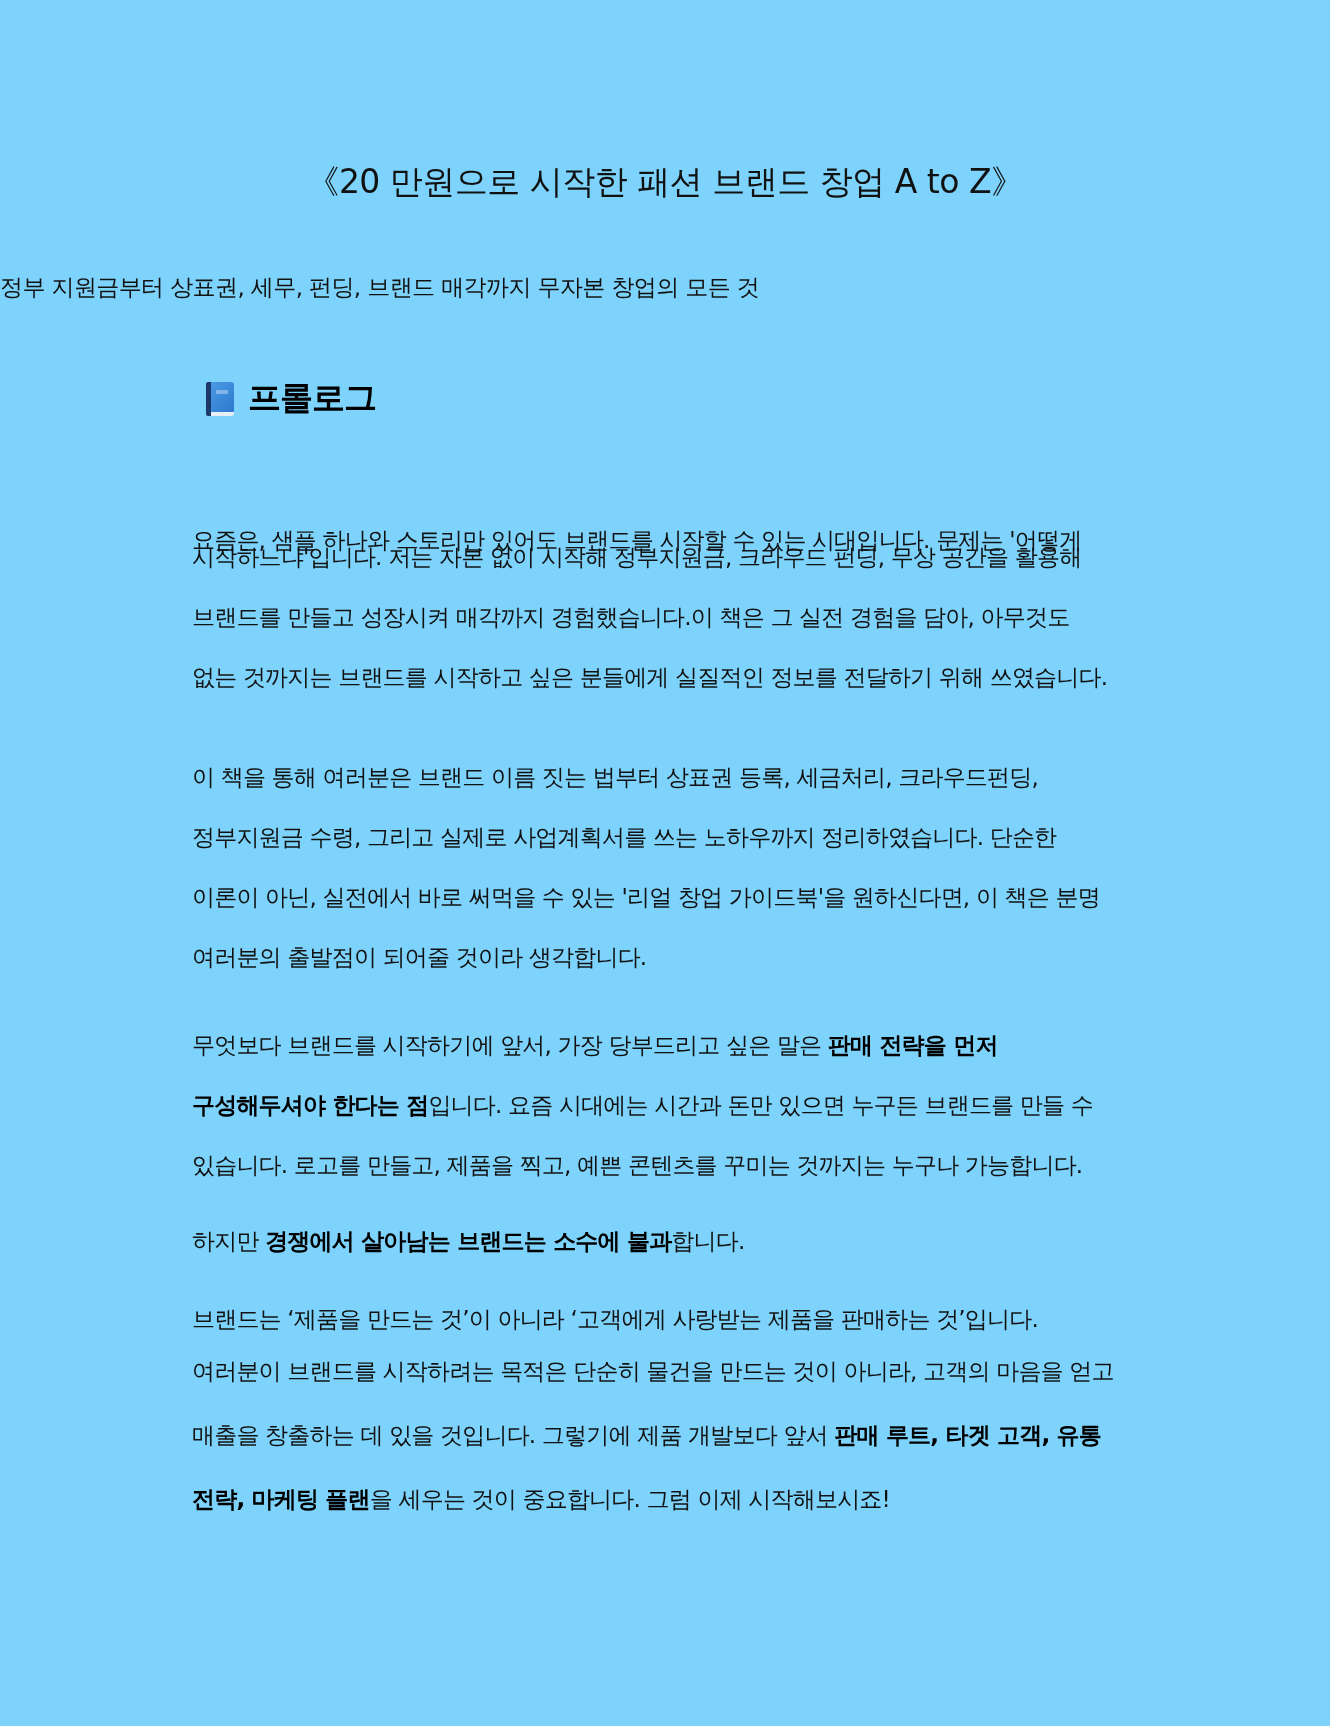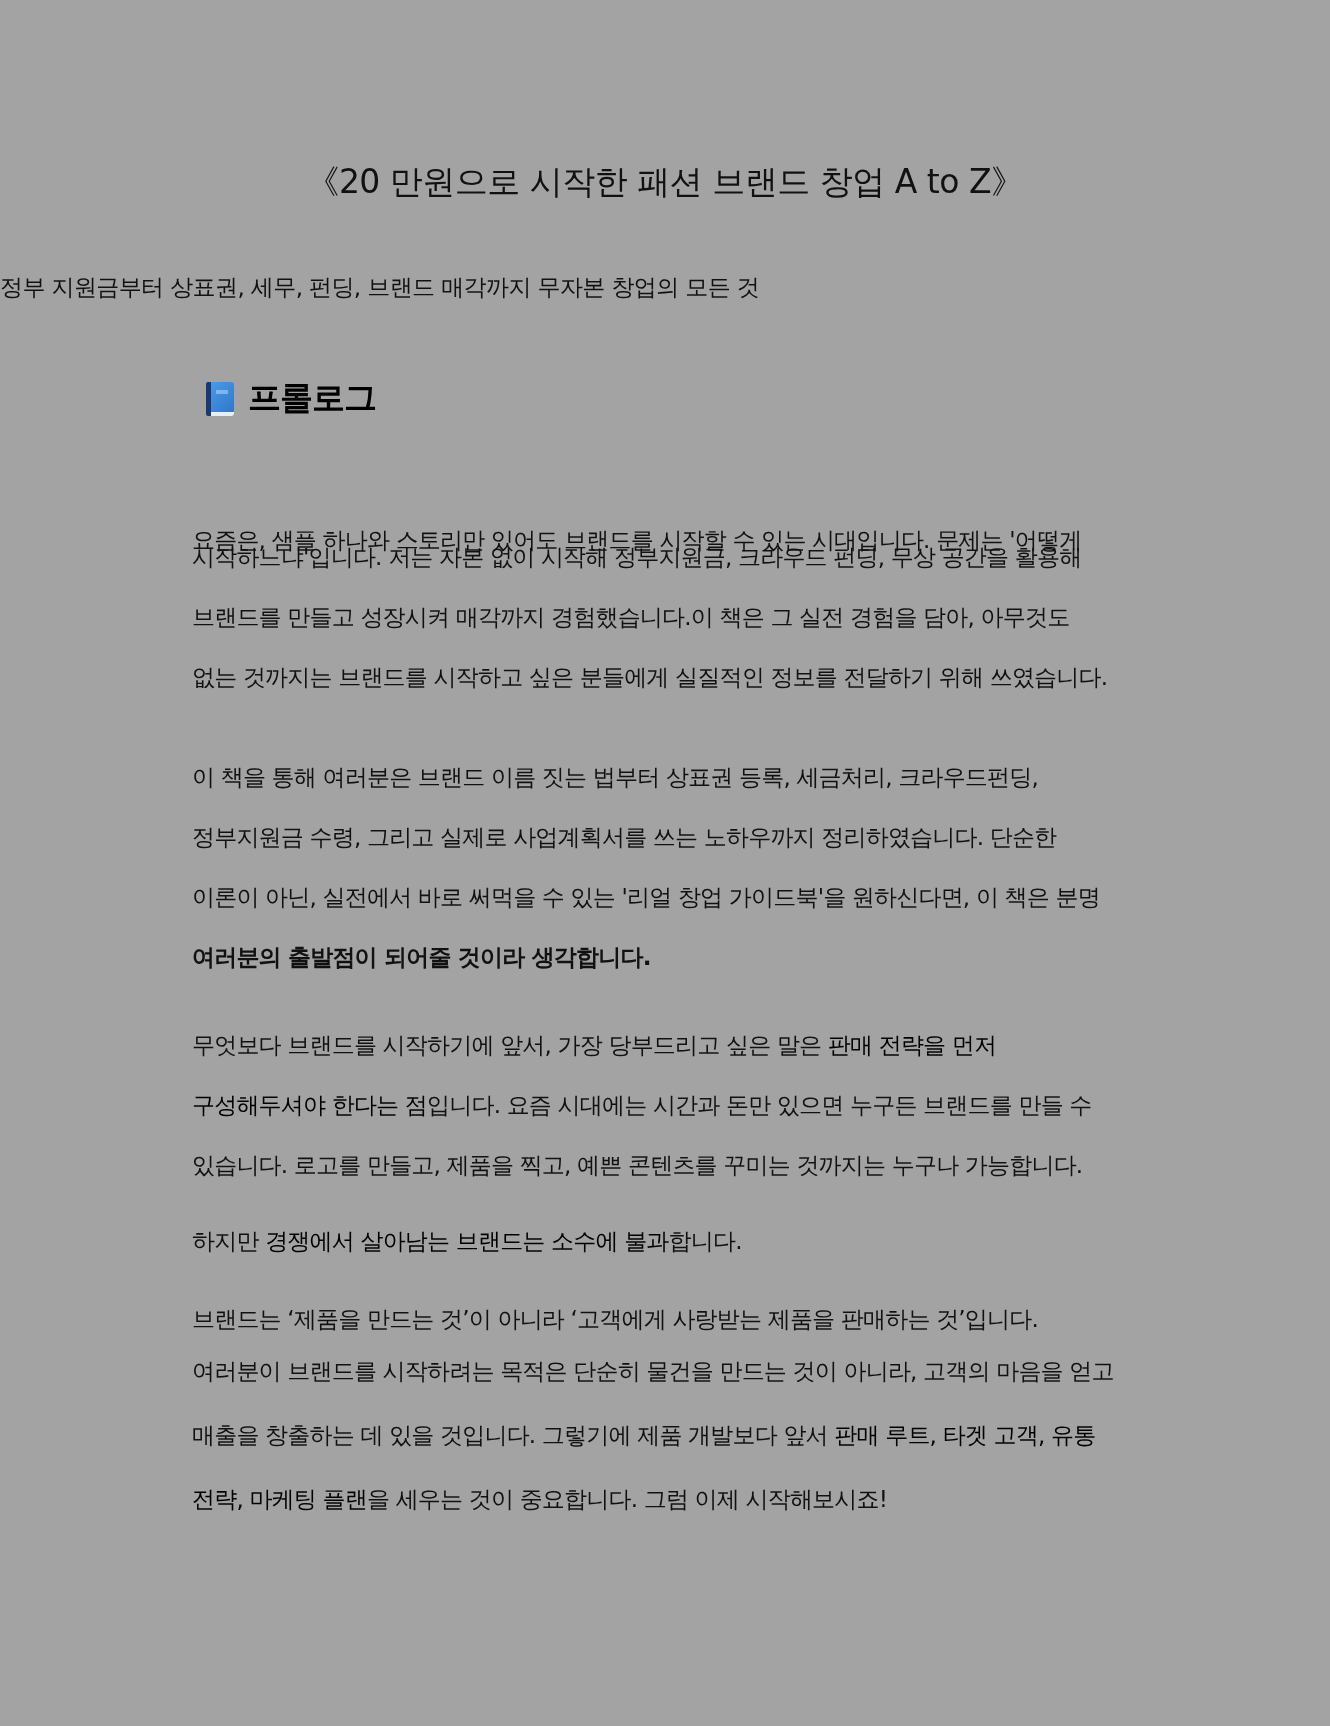--- a/index.html
+++ b/index.html
@@ -13,21 +13,21 @@
     position: relative;
     overflow: hidden;
     font-family: "DejaVu Sans", "Liberation Sans", sans-serif;
     color: #111111;
   }
   .page {
     position: absolute;
     left: 0; top: 0;
     width: 1330px;
     height: 1726px;
-    background: #a3a3a3;
+    background: #7dd3fc;
   }
   .title {
     position: absolute;
     left: 0; right: 0;
     top: 160px;
     text-align: center;
     font-size: 33px;
     font-weight: normal;
     letter-spacing: -0.5px;
     color: #111;
@@ -99,21 +99,21 @@
     color: #111;
   }
   .line {
     position: absolute;
     left: 0;
     white-space: nowrap;
     height: 30px;
     line-height: 30px;
   }
   .line b {
-    font-weight: normal;
+    font-weight: bold;
     color: #000;
   }
 </style>
 </head>
 <body>
 
 <div class="page">
 
   <h1 class="title">《20 만원으로 시작한 패션 브랜드 창업 A to Z》</h1>
 
@@ -132,21 +132,21 @@
   <div class="body-text" id="para-0" style="top:482px;">
       <div class="line" style="top: 0px; margin-top: 43px;"><span>요즘은, 샘플 하나와 스토리만 있어도 브랜드를 시작할 수 있는 시대입니다. 문제는 '어떻게</span></div>
       <div class="line" style="top: 60px;"><span>시작하느냐'입니다. 저는 자본 없이 시작해 정부지원금, 크라우드 펀딩, 무상 공간을 활용해</span></div>
       <div class="line" style="top: 120px;"><span>브랜드를 만들고 성장시켜 매각까지 경험했습니다.이 책은 그 실전 경험을 담아, 아무것도</span></div>
       <div class="line" style="top: 180px;"><span>없는 것까지는 브랜드를 시작하고 싶은 분들에게 실질적인 정보를 전달하기 위해 쓰였습니다.</span></div>
     </div>
   <div class="body-text" id="para-1" style="top:762px;">
       <div class="line" style="top: 0px;"><span>이 책을 통해 여러분은 브랜드 이름 짓는 법부터 상표권 등록, 세금처리, 크라우드펀딩,</span></div>
       <div class="line" style="top: 60px;"><span>정부지원금 수령, 그리고 실제로 사업계획서를 쓰는 노하우까지 정리하였습니다. 단순한</span></div>
       <div class="line" style="top: 120px;"><span>이론이 아닌, 실전에서 바로 써먹을 수 있는 '리얼 창업 가이드북'을 원하신다면, 이 책은 분명</span></div>
-      <div class="line" style="top: 180px; font-weight: bold;"><span>여러분의 출발점이 되어줄 것이라 생각합니다.</span></div>
+      <div class="line" style="top: 180px;"><span>여러분의 출발점이 되어줄 것이라 생각합니다.</span></div>
     </div>
   <div class="body-text" id="para-2" style="top:1030px;">
       <div class="line" style="top: 0px;"><span>무엇보다 브랜드를 시작하기에 앞서, 가장 당부드리고 싶은 말은 </span><b>판매 전략을 먼저</b></div>
       <div class="line" style="top: 60px;"><b>구성해두셔야 한다는 점</b><span>입니다. 요즘 시대에는 시간과 돈만 있으면 누구든 브랜드를 만들 수</span></div>
       <div class="line" style="top: 120px;"><span>있습니다. 로고를 만들고, 제품을 찍고, 예쁜 콘텐츠를 꾸미는 것까지는 누구나 가능합니다.</span></div>
       <div class="line" style="top: 196px; text-align: center;"><span>하지만 </span><b>경쟁에서 살아남는 브랜드는 소수에 불과</b><span>합니다.</span></div>
     </div>
   <div class="body-text" id="para-3" style="top:1304px;">
       <div class="line" style="top: 0px;"><span>브랜드는 ‘제품을 만드는 것’이 아니라 ‘고객에게 사랑받는 제품을 판매하는 것’입니다.</span></div>
       <div class="line" style="top: 52px;"><span>여러분이 브랜드를 시작하려는 목적은 단순히 물건을 만드는 것이 아니라, 고객의 마음을 얻고</span></div>

